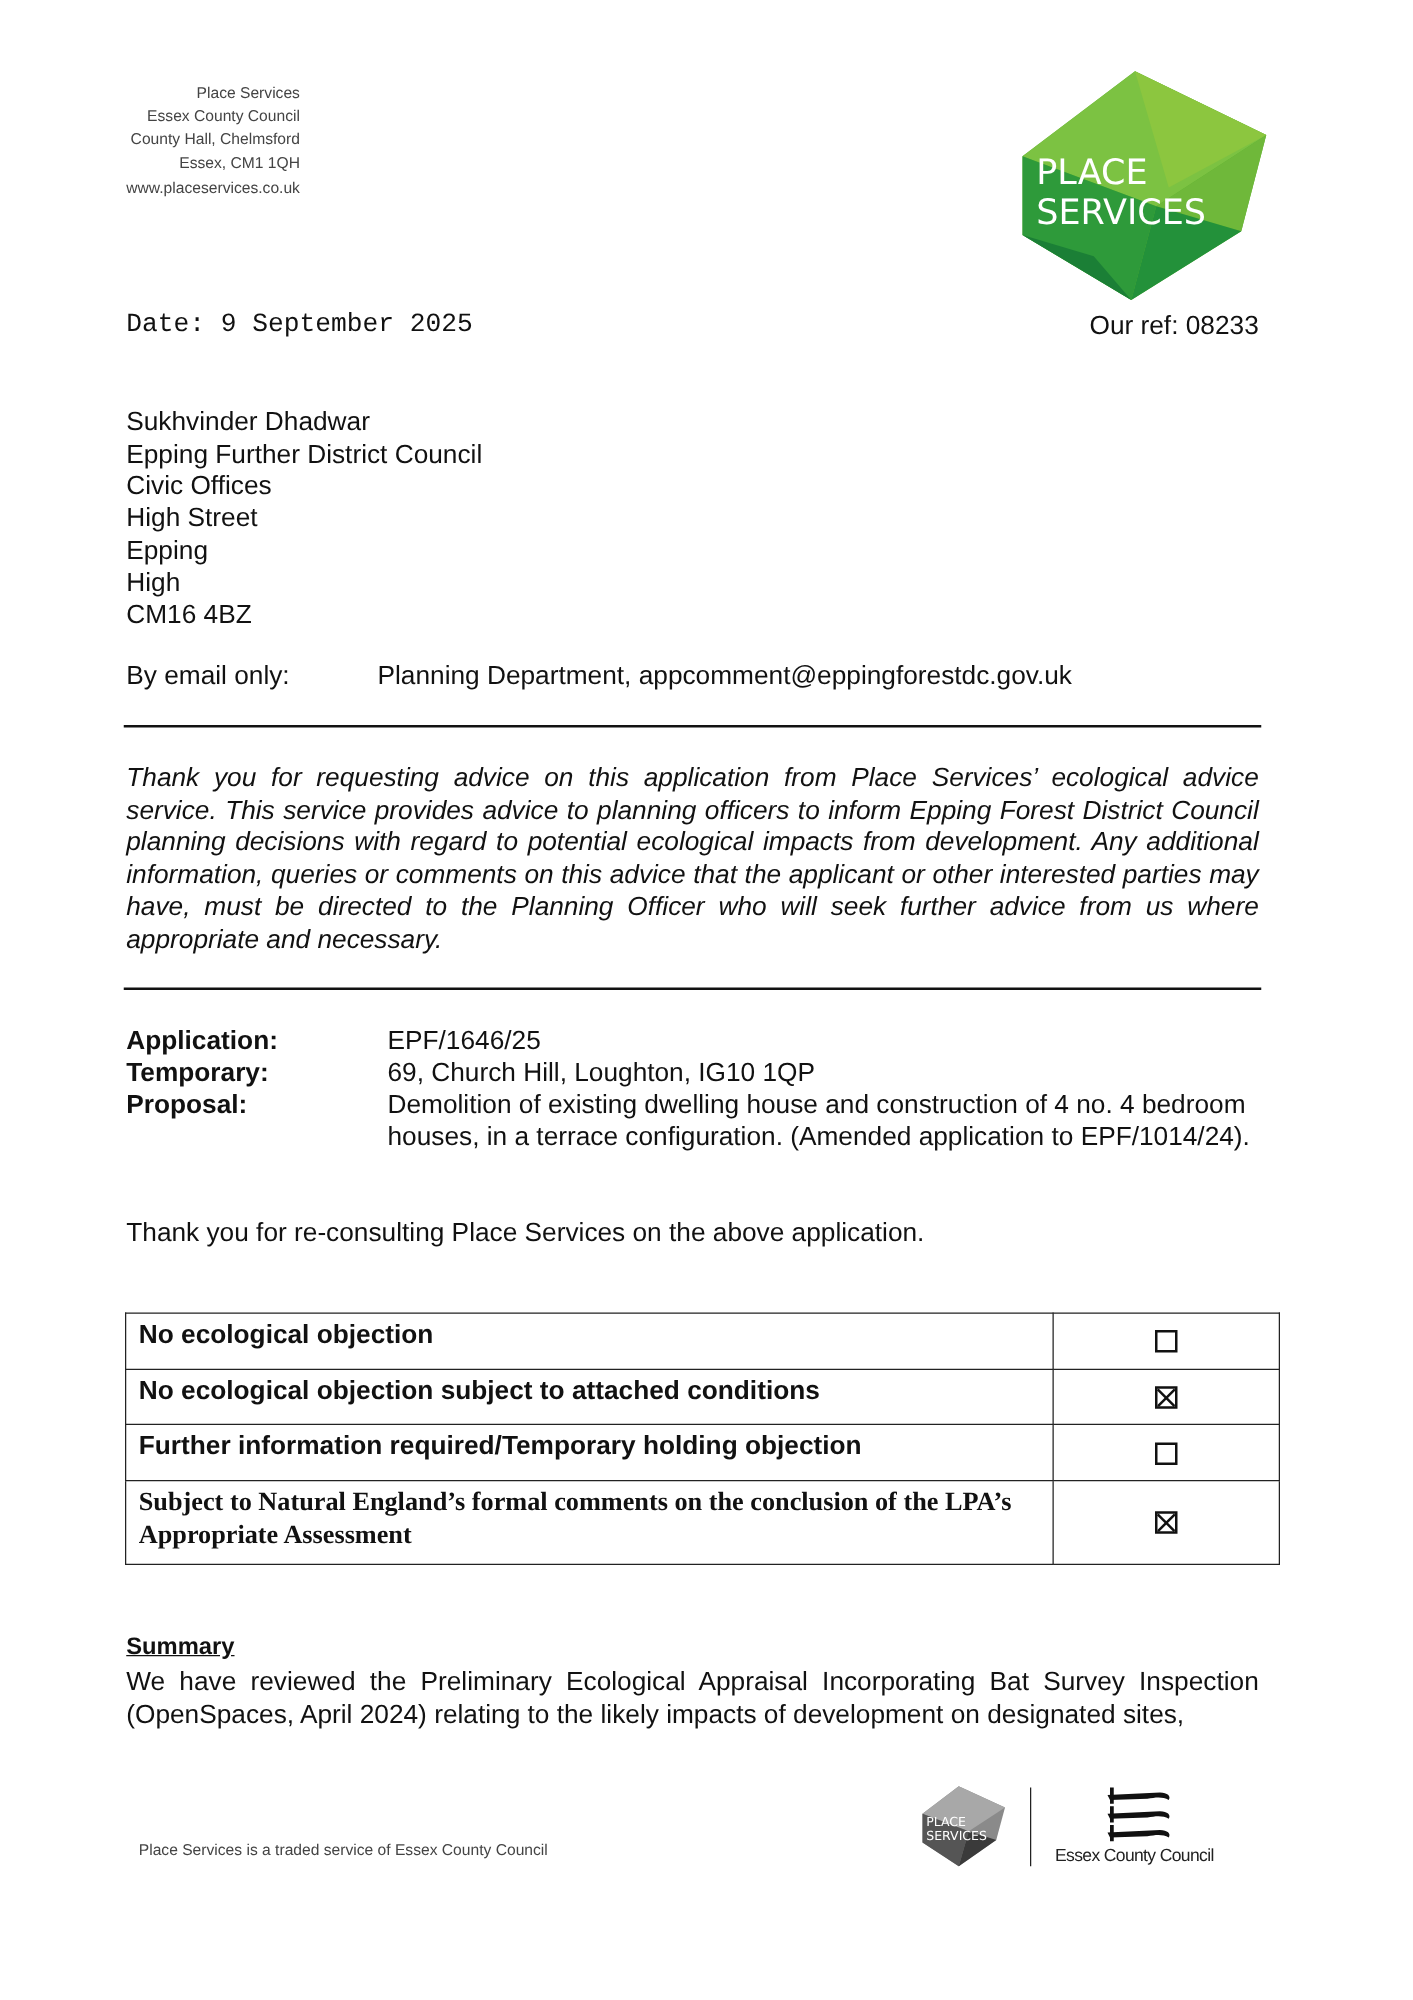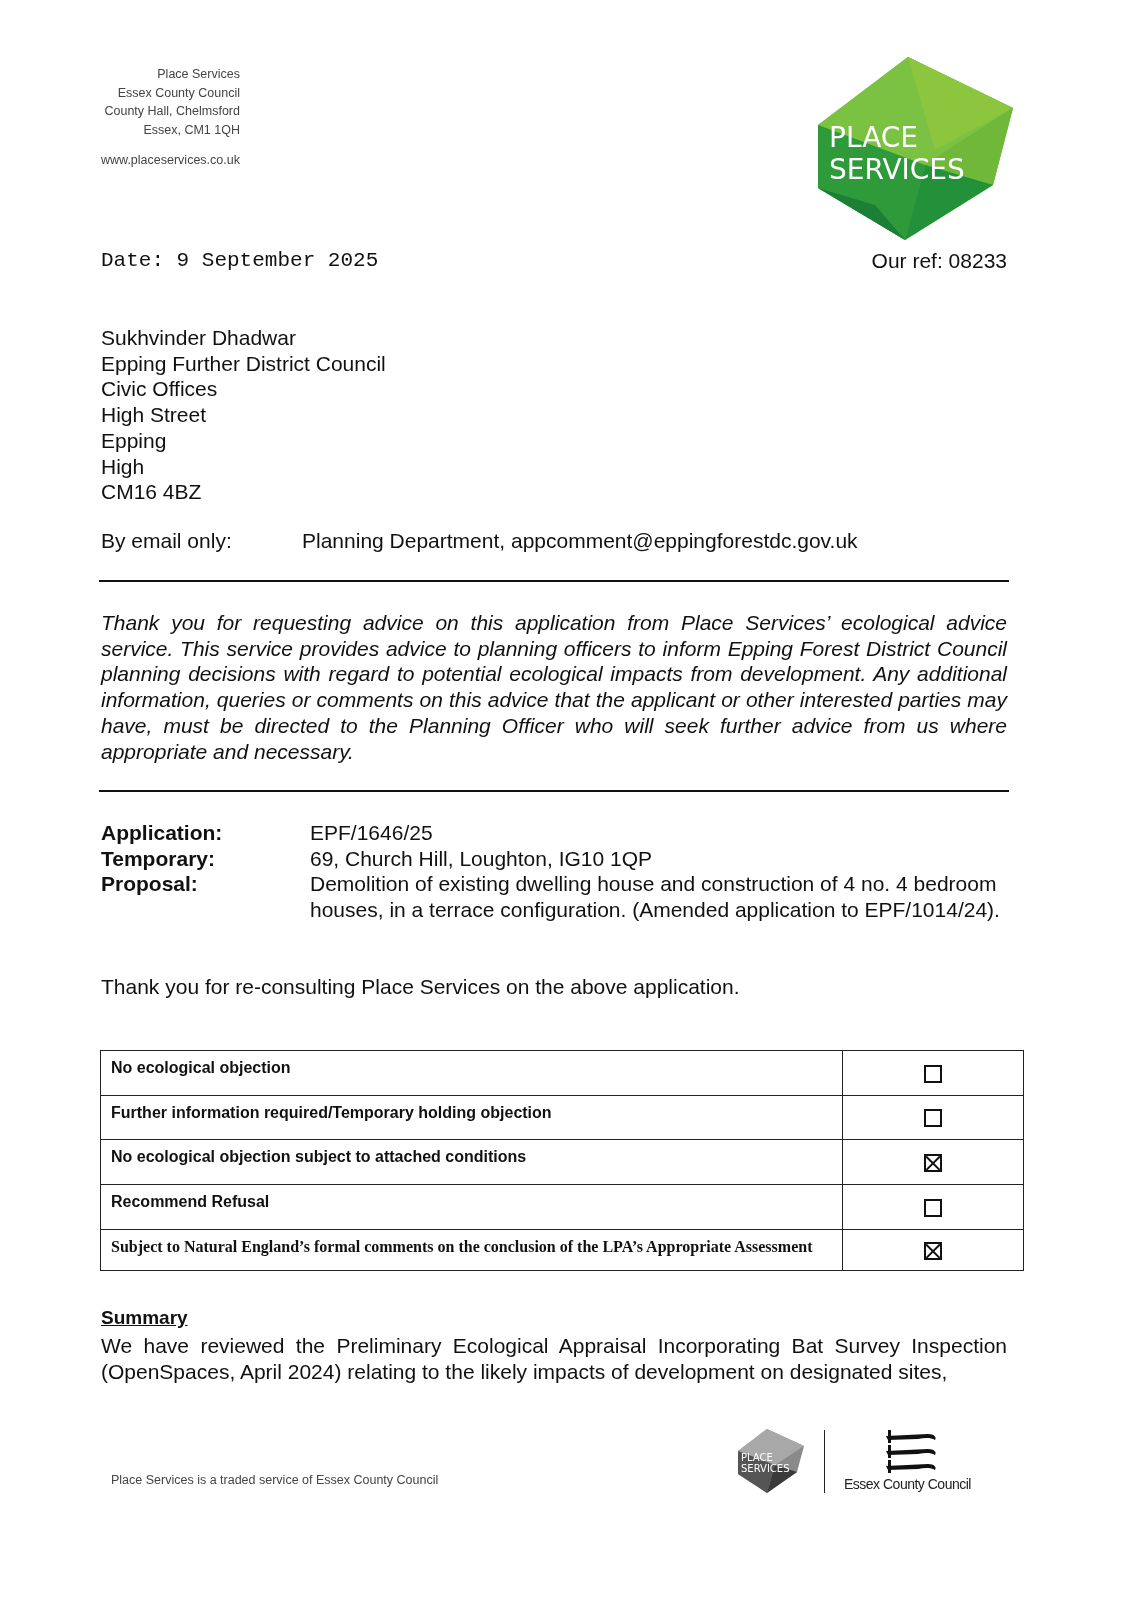--- a/index.html
+++ b/index.html
@@ -2,21 +2,21 @@
 <html><head>
 <meta charset="utf-8">
 <style>
   html, body { margin: 0; padding: 0; background: #ffffff; }
   body { width: 1130px; height: 1600px; position: relative; overflow: hidden;
          font-family: "Liberation Sans", sans-serif; color: #111; }
   .abs { position: absolute; }
 
   
   .sender { left: 101px; top: 65px; font-size: 12.5px; color: #444; line-height: 18.5px; text-align: right; }
-  .sender .web { margin-top: 12px; }
+  .sender .web { margin-top: 2px; }
 
   
   .logo { left: 815px; top: 55px; width: 200px; height: 188px; }
 
   .date { left: 101px; top: 249px; font-size: 21px; font-family: Liberation Mono, monospace; }
   .ref  { right: 123px; top: 249px; font-size: 21px; text-align: right; }
 
   .addr { left: 101px; top: 325px; font-size: 21px; line-height: 25.7px; }
 
   .email-row { left: 101px; top: 529px; font-size: 21px; width: 910px; }
@@ -28,21 +28,21 @@
            line-height: 25.7px; text-align: justify; }
 
   .details { left: 101px; top: 820px; width: 900px; font-size: 21px; line-height: 25.7px; }
   .details .row { display: flex; }
   .details .k { width: 209px; font-weight: bold; flex: none; }
   .details .v { flex: 1; }
 
   .thanks { left: 101px; top: 975px; font-size: 21px; }
 
   table.opts { position: absolute; left: 100px; top: 1050px; width: 924px;
-               border-collapse: collapse; font-size: 16px; font-weight: bold; }
+               border-collapse: collapse; font-size: 21px; font-weight: bold; }
   table.opts td { border: 1.3px solid #222; padding: 4px 10px 14px 10px; vertical-align: top; line-height: 25.7px; }
   table.opts td.box { width: 180px; text-align: center; vertical-align: middle; padding: 0; }
   .cb { display: inline-block; width: 14px; height: 14px; border: 2px solid #111; position: relative; vertical-align: middle; }
   .cb.checked::before, .cb.checked::after { content: ""; position: absolute; left: 50%; top: 50%;
       width: 19px; height: 1.6px; background: #111; }
   .cb.checked::before { transform: translate(-50%, -50%) rotate(45deg); }
   .cb.checked::after  { transform: translate(-50%, -50%) rotate(-45deg); }
 
   .summary-h { left: 101px; top: 1307px; font-size: 19px; font-weight: bold; text-decoration: underline; }
   .summary { left: 101px; top: 1333px; width: 906px; font-size: 21px; line-height: 25.7px; text-align: justify; }
@@ -116,29 +116,25 @@
 
 <div class="abs thanks">Thank you for re-consulting Place Services on the above application.</div>
 
 <table class="opts">
   <tbody>
       <tr>
     <td>No ecological objection</td>
     <td class="box"><span class="cb"></span></td>
   </tr>
   <tr>
-    <td>Further information required/Temporary holding objection</td>
-    <td class="box"><span class="cb"></span></td>
-  </tr>
-  <tr>
     <td>No ecological objection subject to attached conditions</td>
     <td class="box"><span class="cb checked"></span></td>
   </tr>
   <tr>
-    <td>Recommend Refusal</td>
+    <td>Further information required/Temporary holding objection</td>
     <td class="box"><span class="cb"></span></td>
   </tr>
   <tr>
     <td style="padding-bottom:10px;font-family:Liberation Serif, serif;">Subject to Natural England’s formal comments on the conclusion of the LPA’s Appropriate Assessment</td>
     <td class="box"><span class="cb checked"></span></td>
   </tr>
 </tbody>
   </table>
 
 <div class="abs summary-h">Summary</div>

